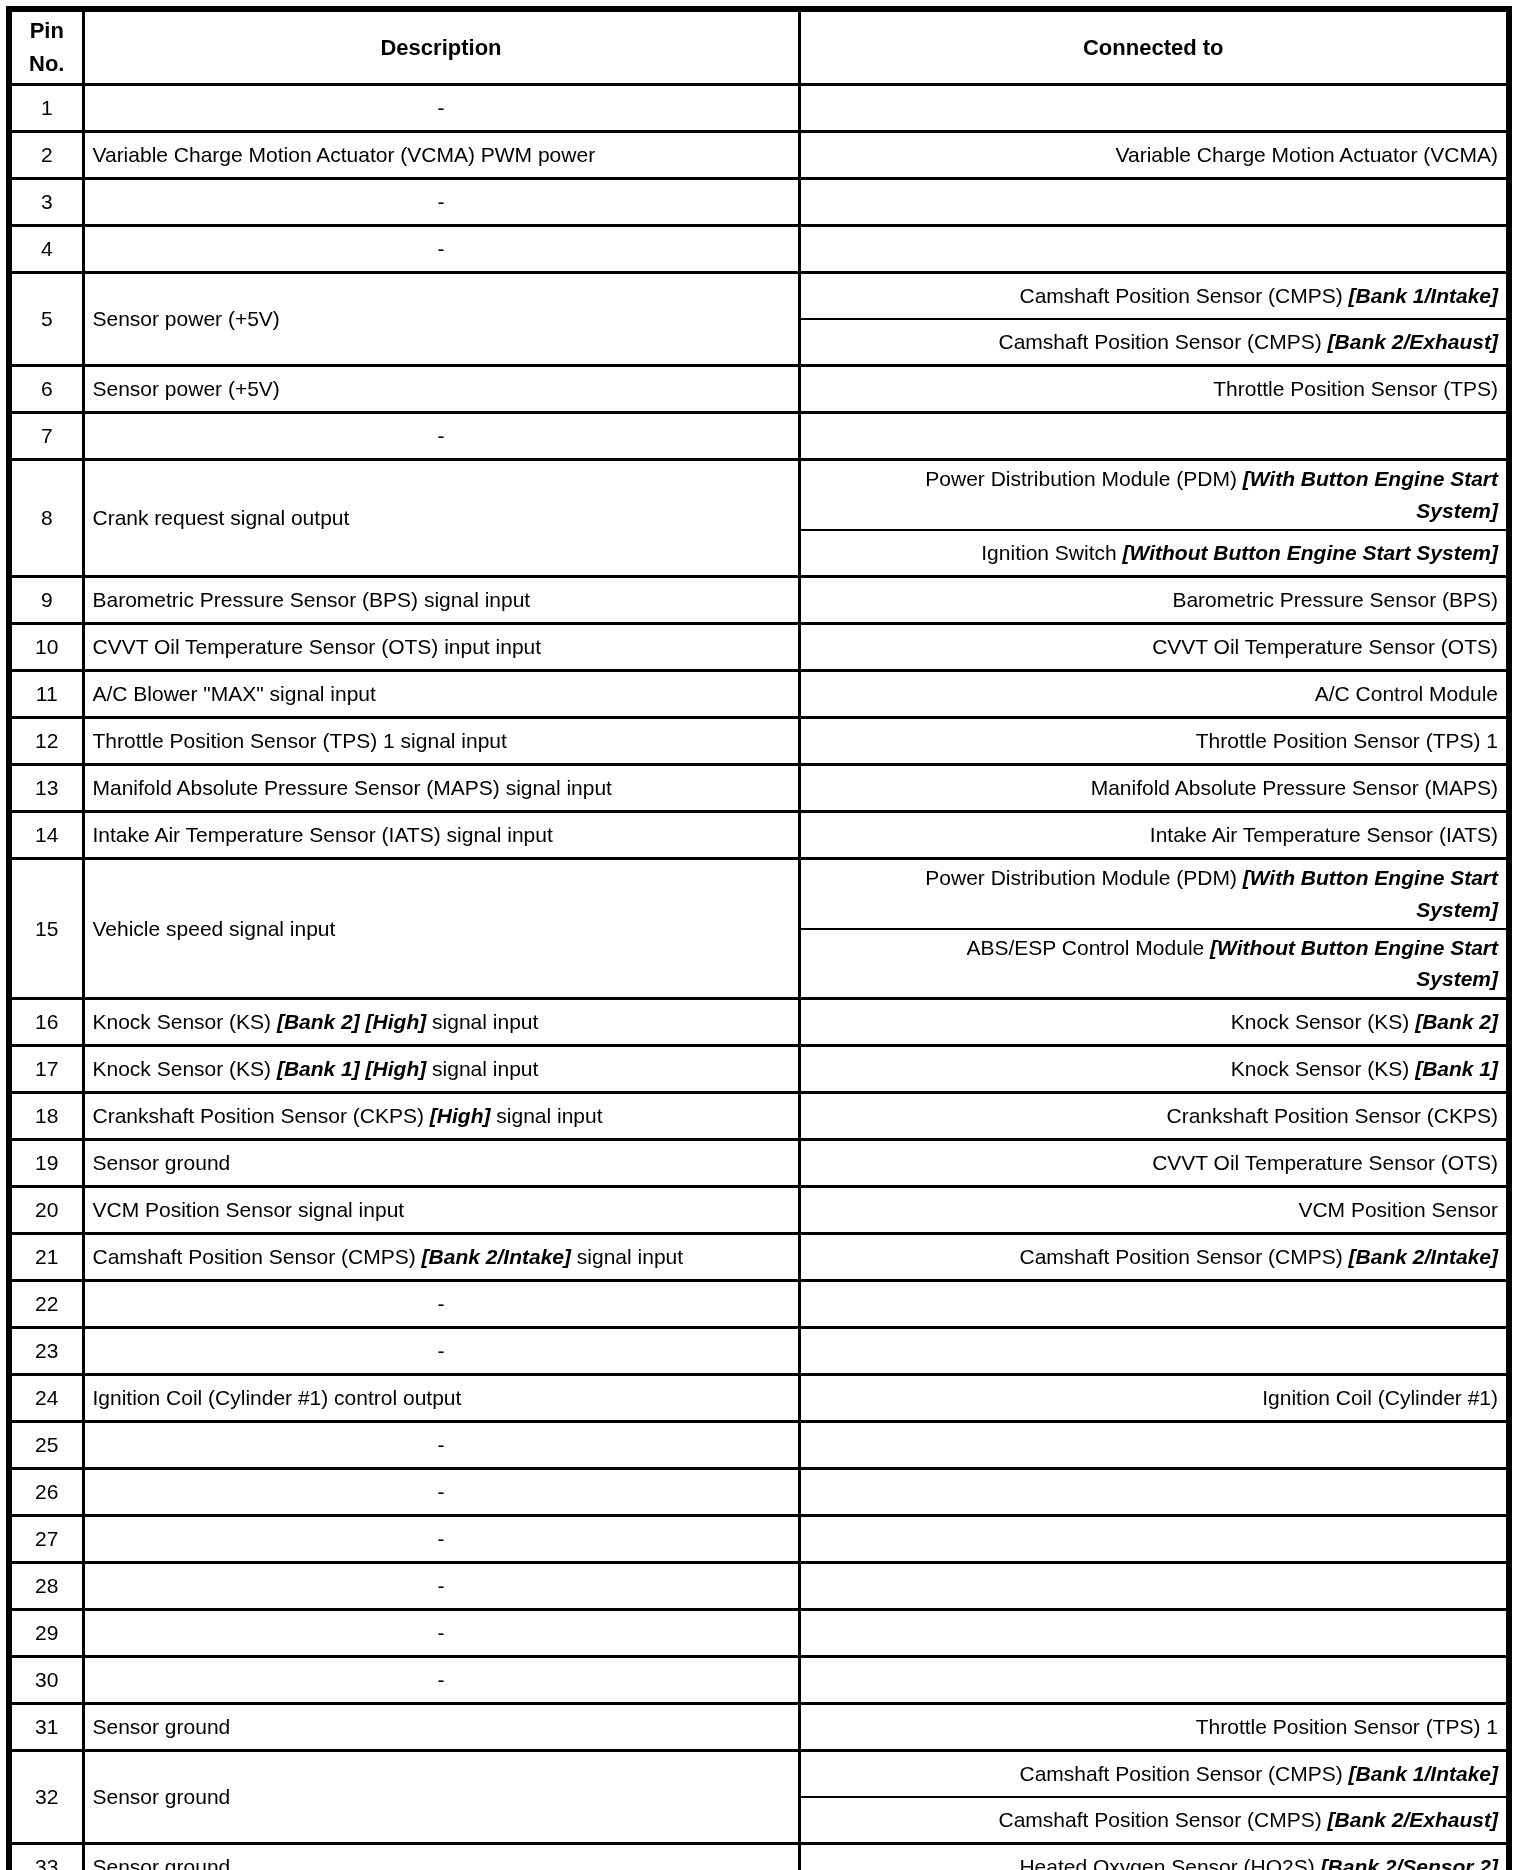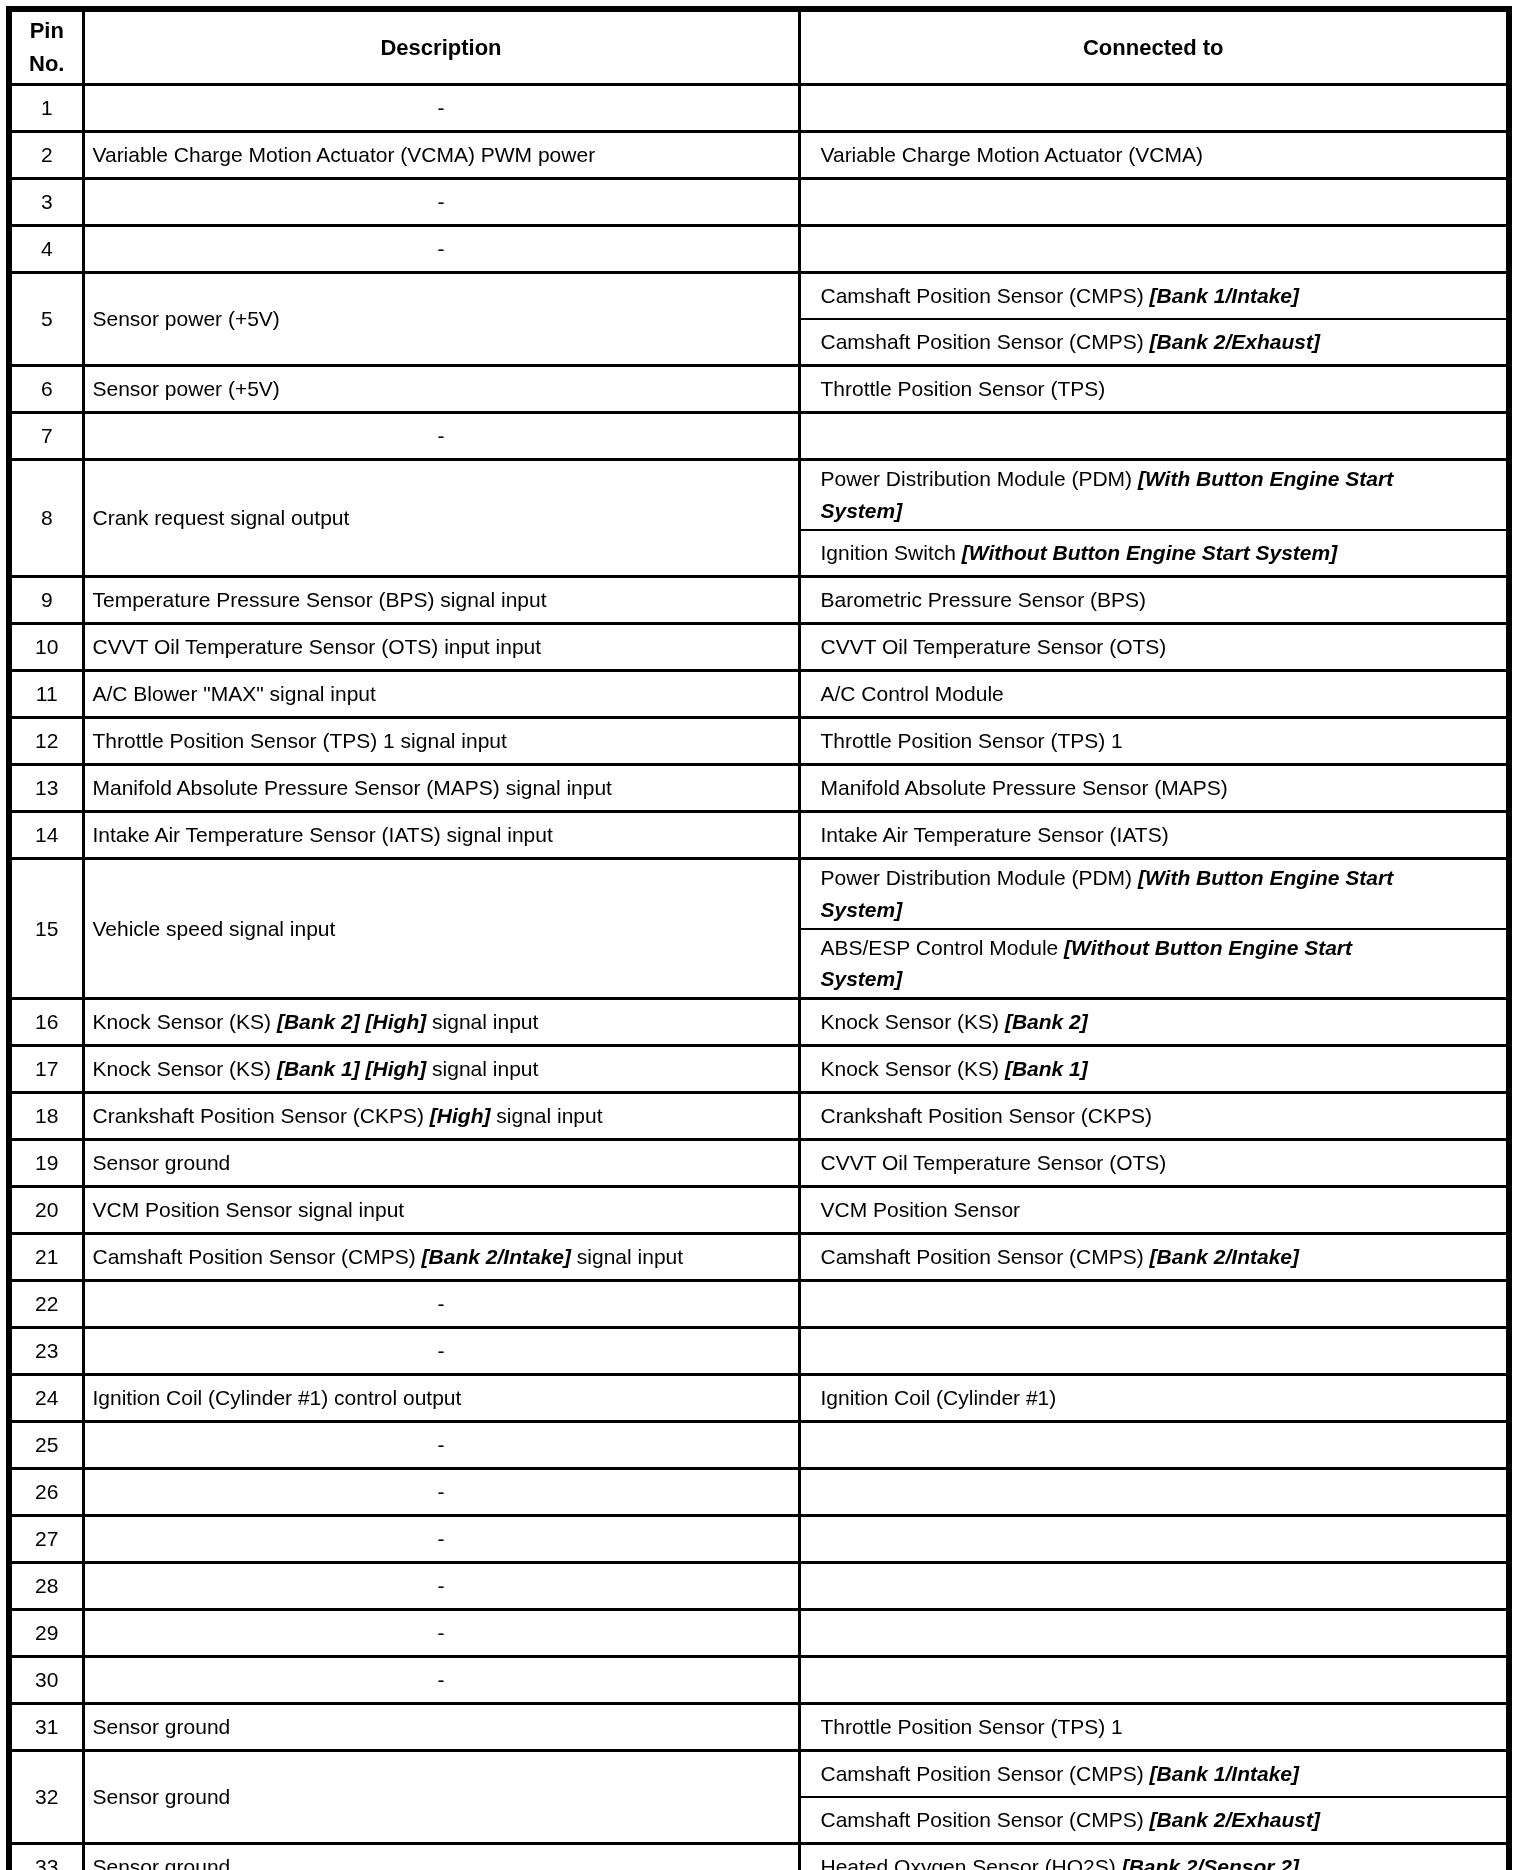--- a/index.html
+++ b/index.html
@@ -31,21 +31,21 @@
     height:64px;
     white-space:pre-line;
   }
   col.c-pin{width:74px;}
   col.c-desc{width:716px;}
   col.c-con{width:710px;}
   td{height:40px;}
   td.pin-cell{text-align:center;padding:2px 2px;}
   td.description-cell{text-align:left;}
   td.description-cell.dash{text-align:center;}
-  td.connected-cell{text-align:left;white-space:pre-wrap;padding-left:20px;}
+  td.connected-cell{text-align:right;white-space:pre-wrap;padding-left:20px;}
   
   td.sub-bottom{border-bottom-width:2px;}
   td.sub-top{border-top-width:2px;}
   b{font-weight:bold;font-style:italic;}
 </style>
 </head>
 <body>
 
 <div class="page">
   <table class="pin-table">
@@ -105,21 +105,21 @@
           <td class="pin-cell" rowspan="2">8</td>
           <td class="description-cell" rowspan="2">Crank request signal output</td>
           <td class="connected-cell sub-bottom">Power Distribution Module (PDM) <b>[With Button Engine Start
 System]</b></td>
         </tr>
         <tr>
           <td class="connected-cell sub-top">Ignition Switch <b>[Without Button Engine Start System]</b></td>
         </tr>
         <tr>
           <td class="pin-cell" rowspan="1">9</td>
-          <td class="description-cell" rowspan="1">Temperature Pressure Sensor (BPS) signal input</td>
+          <td class="description-cell" rowspan="1">Barometric Pressure Sensor (BPS) signal input</td>
           <td class="connected-cell">Barometric Pressure Sensor (BPS)</td>
         </tr>
         <tr>
           <td class="pin-cell" rowspan="1">10</td>
           <td class="description-cell" rowspan="1">CVVT Oil Temperature Sensor (OTS) input input</td>
           <td class="connected-cell">CVVT Oil Temperature Sensor (OTS)</td>
         </tr>
         <tr>
           <td class="pin-cell" rowspan="1">11</td>
           <td class="description-cell" rowspan="1">A/C Blower "MAX" signal input</td>

